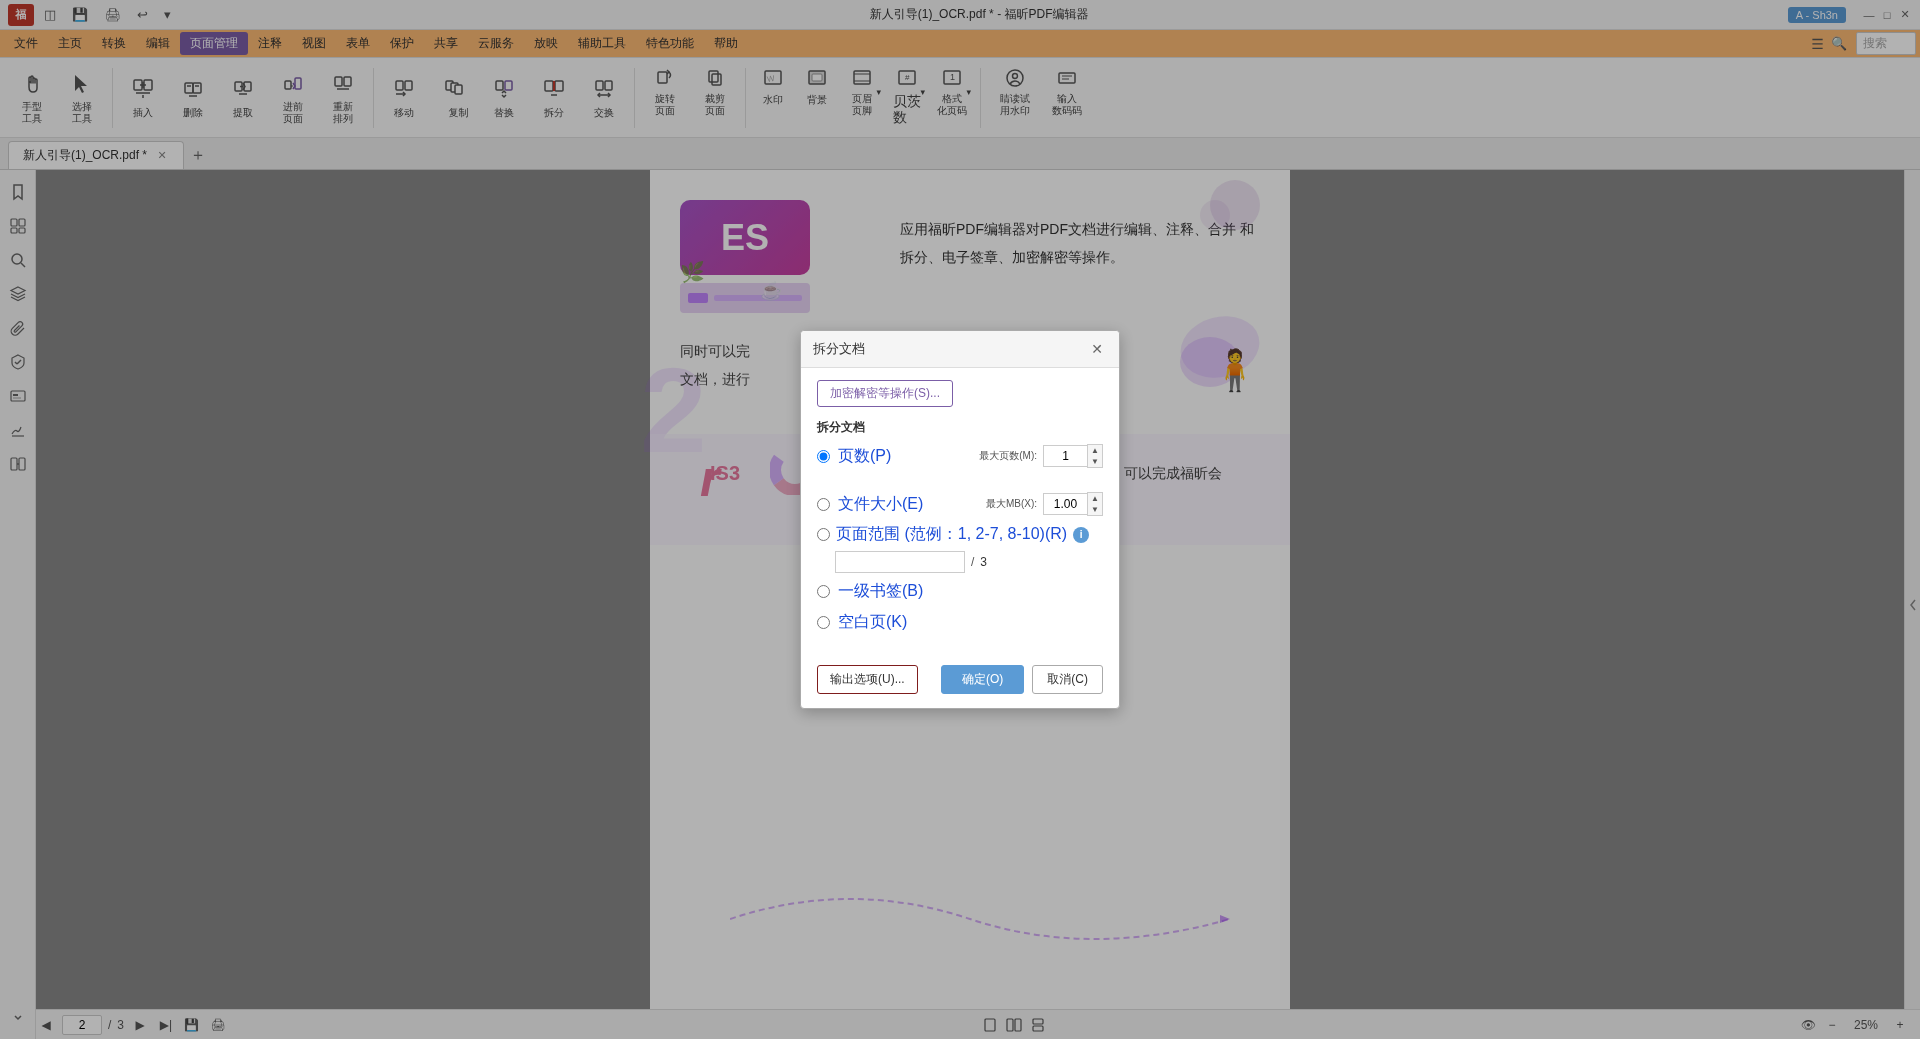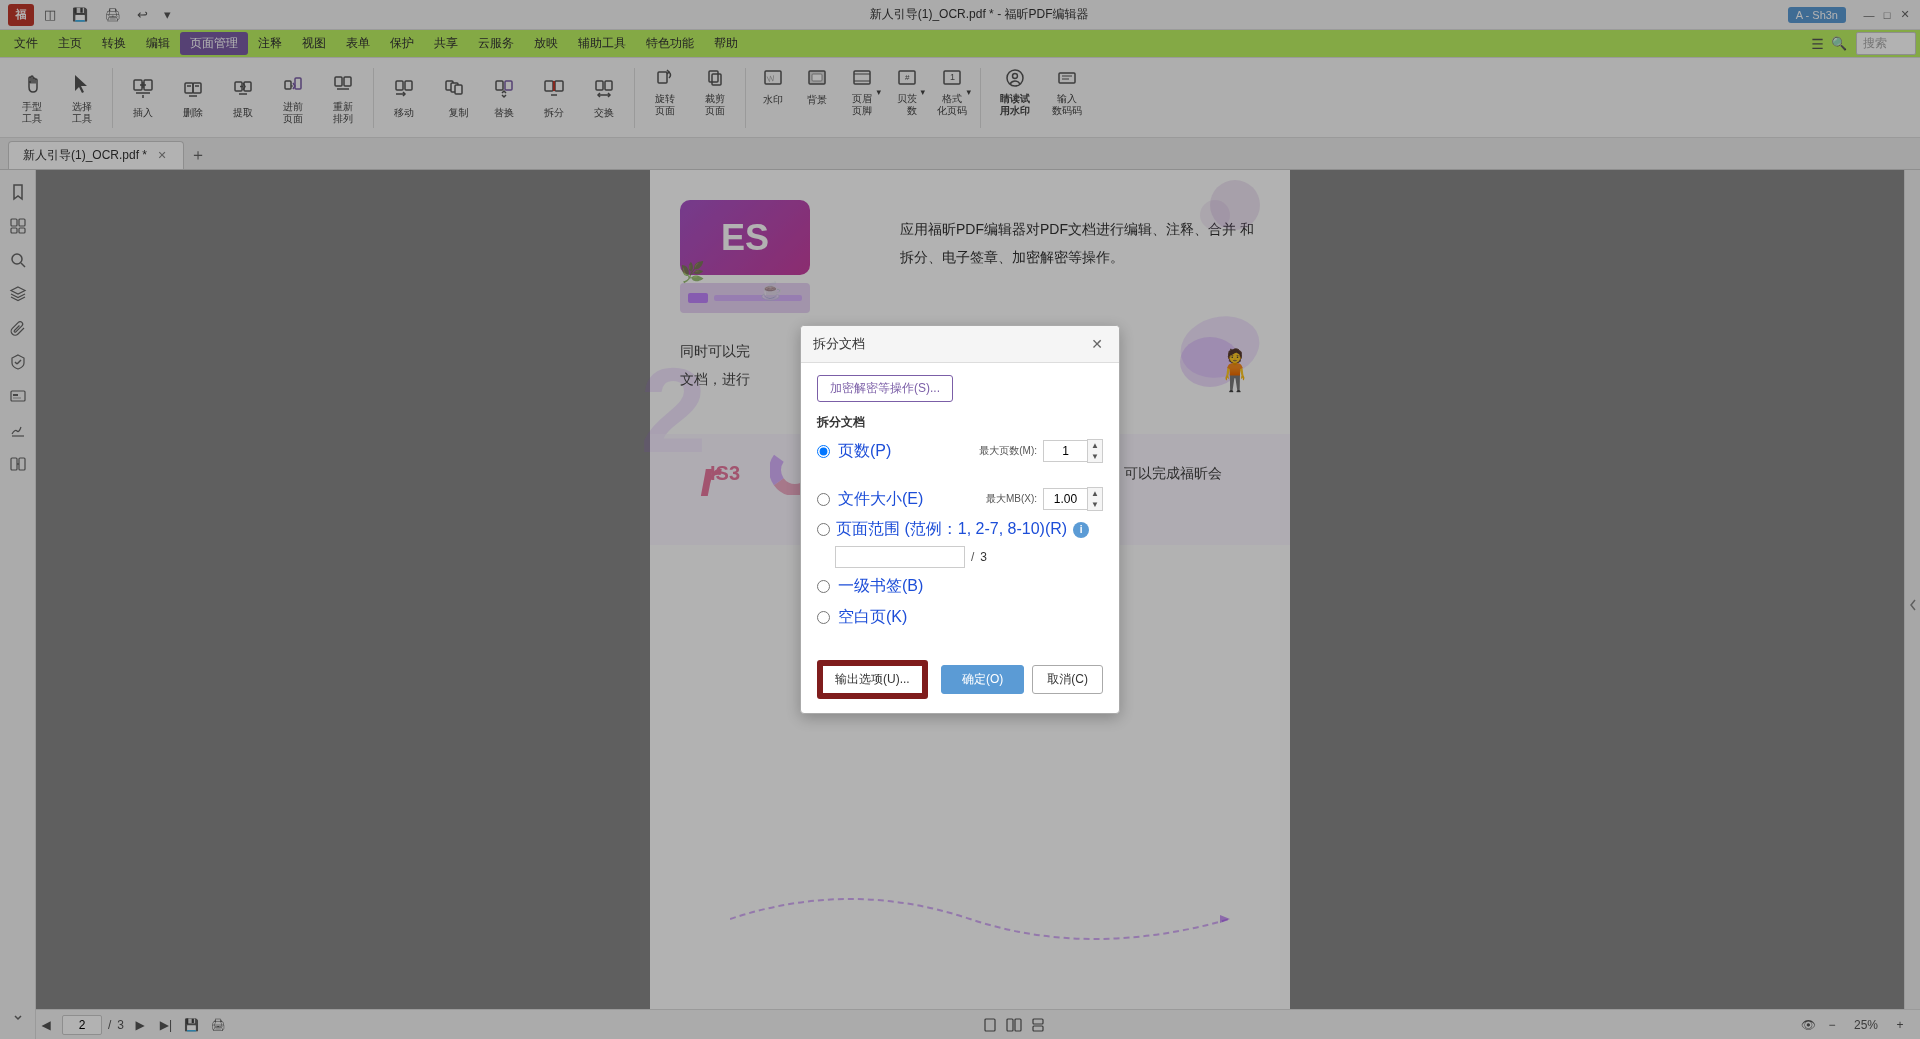--- a/index.html
+++ b/index.html
@@ -39,21 +39,21 @@
     }
     #title-bar .user-area {
       display: flex; align-items: center; gap: 6px;
       font-size: 12px; color: #333;
       margin-right: 16px;
     }
 
     
     #menu-bar {
       height: 28px;
-      background: #bef264;
+      background: #fdba74;
       display: flex;
       align-items: center;
       padding: 0 4px;
       border-bottom: 1px solid #ddd;
     }
     #menu-bar .menu-item {
       padding: 3px 10px;
       cursor: pointer;
       font-size: 12px;
       color: #333;
@@ -369,21 +369,21 @@
     }
 
     .dialog-footer {
       display: flex;
       justify-content: space-between;
       align-items: center;
       padding: 10px 16px 14px;
     }
     .output-options-btn {
       padding: 5px 12px;
-      border: 6px solid #7f1d1d;
+      border: 1px solid #7f1d1d;
       background: white;
       font-size: 12px;
       cursor: pointer;
       border-radius: 3px;
       color: #333;
     }
     .ok-btn {
       padding: 5px 20px;
       border: 1px solid #5b9bd5;
       background: #5b9bd5;
@@ -664,21 +664,21 @@
     <span style="font-size:10px;text-align:center;line-height:1.2;">页眉<br>页脚</span>
     <span style="font-size:9px;position:absolute;right:3px;top:24px;">▾</span>
   </div>
   <div class="toolbar-btn-small" style="min-width:42px;position:relative;">
     <div class="icon-box">
       <svg width="22" height="22" viewBox="0 0 22 22">
         <rect x="3" y="4" width="16" height="13" rx="1" fill="none" stroke="#555" stroke-width="1.5"></rect>
         <text x="9" y="13" font-size="8" fill="#555">#</text>
       </svg>
     </div>
-    <span style="font-size:10px;text-align:right;line-height:1.2;">贝茨<br>数</span>
+    <span style="font-size:14px;text-align:left;line-height:1.2;">贝茨<br>数</span>
     <span style="font-size:9px;position:absolute;right:3px;top:24px;">▾</span>
   </div>
   <div class="toolbar-btn-small" style="min-width:44px;position:relative;">
     <div class="icon-box">
       <svg width="22" height="22" viewBox="0 0 22 22">
         <rect x="3" y="4" width="16" height="13" rx="1" fill="none" stroke="#555" stroke-width="1.5"></rect>
         <text x="9" y="13" font-size="9" fill="#555">1</text>
       </svg>
     </div>
     <span style="font-size:10px;text-align:center;line-height:1.2;">格式<br>化页码</span>
@@ -686,21 +686,21 @@
   </div>
   <div class="toolbar-separator"></div>
   <div class="toolbar-btn-small" style="min-width:56px;">
     <div class="icon-box">
       <svg width="22" height="22" viewBox="0 0 22 22">
         <circle cx="11" cy="11" r="8" fill="none" stroke="#555" stroke-width="1.5"></circle>
         <circle cx="11" cy="9" r="2.5" fill="none" stroke="#555" stroke-width="1.5"></circle>
         <path d="M6 17 Q8 14 11 14 Q14 14 16 17" fill="none" stroke="#555" stroke-width="1.5"></path>
       </svg>
     </div>
-    <span style="font-size:10px;text-align:center;line-height:1.2;font-weight:bold;">睛读试<br>用水印</span>
+    <span style="font-size:10px;text-align:center;line-height:1.2;">睛读试<br>用水印</span>
   </div>
   <div class="toolbar-btn-small" style="min-width:44px;">
     <div class="icon-box">
       <svg width="22" height="22" viewBox="0 0 22 22">
         <rect x="3" y="6" width="16" height="10" rx="1" fill="none" stroke="#555" stroke-width="1.5"></rect>
         <line x1="6" y1="9" x2="16" y2="9" stroke="#555" stroke-width="1"></line>
         <line x1="6" y1="12" x2="13" y2="12" stroke="#555" stroke-width="1"></line>
       </svg>
     </div>
     <span style="font-size:10px;text-align:center;line-height:1.2;">输入<br>数码码</span>

